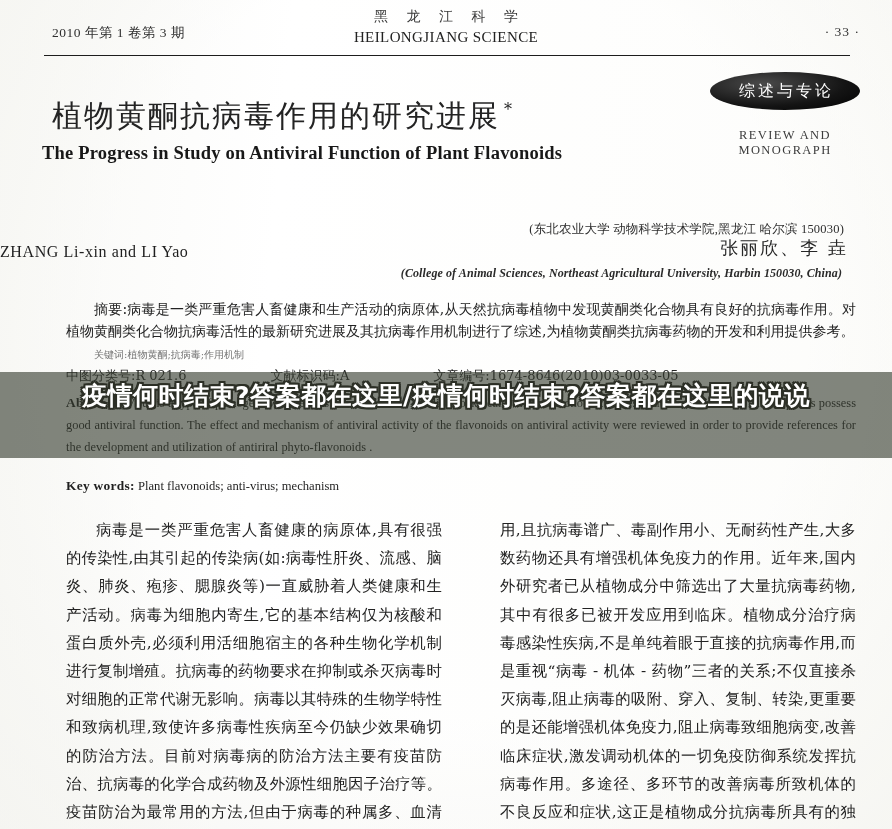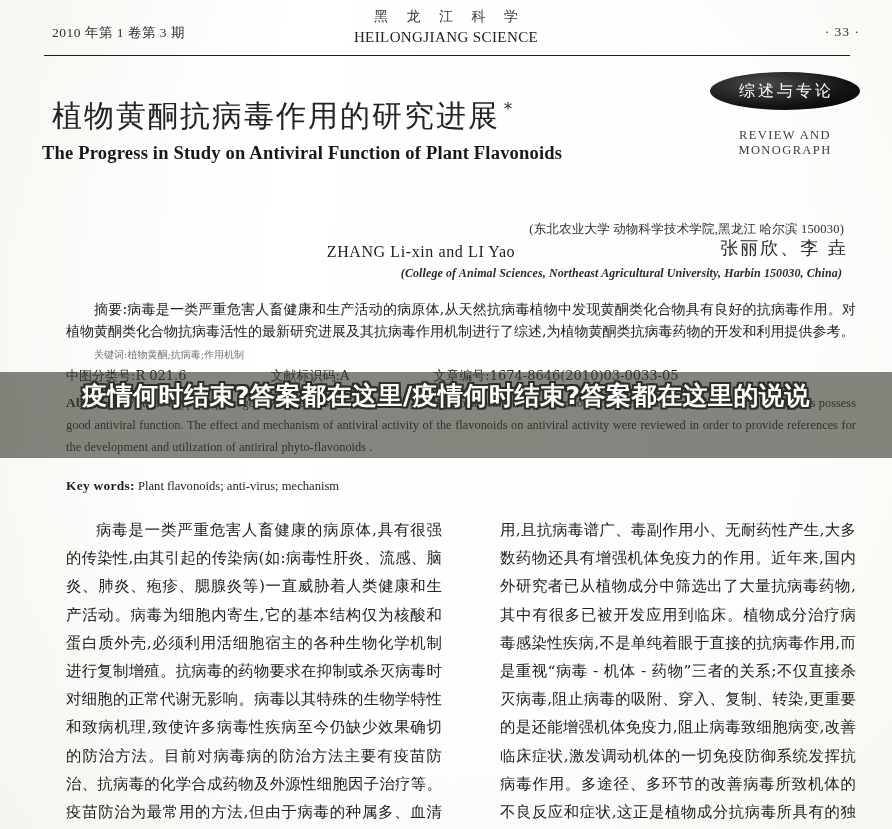--- a/index.html
+++ b/index.html
@@ -159,21 +159,21 @@
     text-align: right;
     font-size: 12.5px;
     letter-spacing: 0.2px;
     color: #2e2e2e;
   }
   .authors-en {
     position: absolute;
     top: 243px;
     left: 0;
     width: 842px;
-    text-align: center;
+    text-align: left;
     font-size: 16px;
     letter-spacing: 0.6px;
     color: #1e1e1e;
     font-family: "Liberation Serif", serif;
   }
   .affil-en {
     position: absolute;
     top: 266px;
     left: 0;
     width: 842px;

